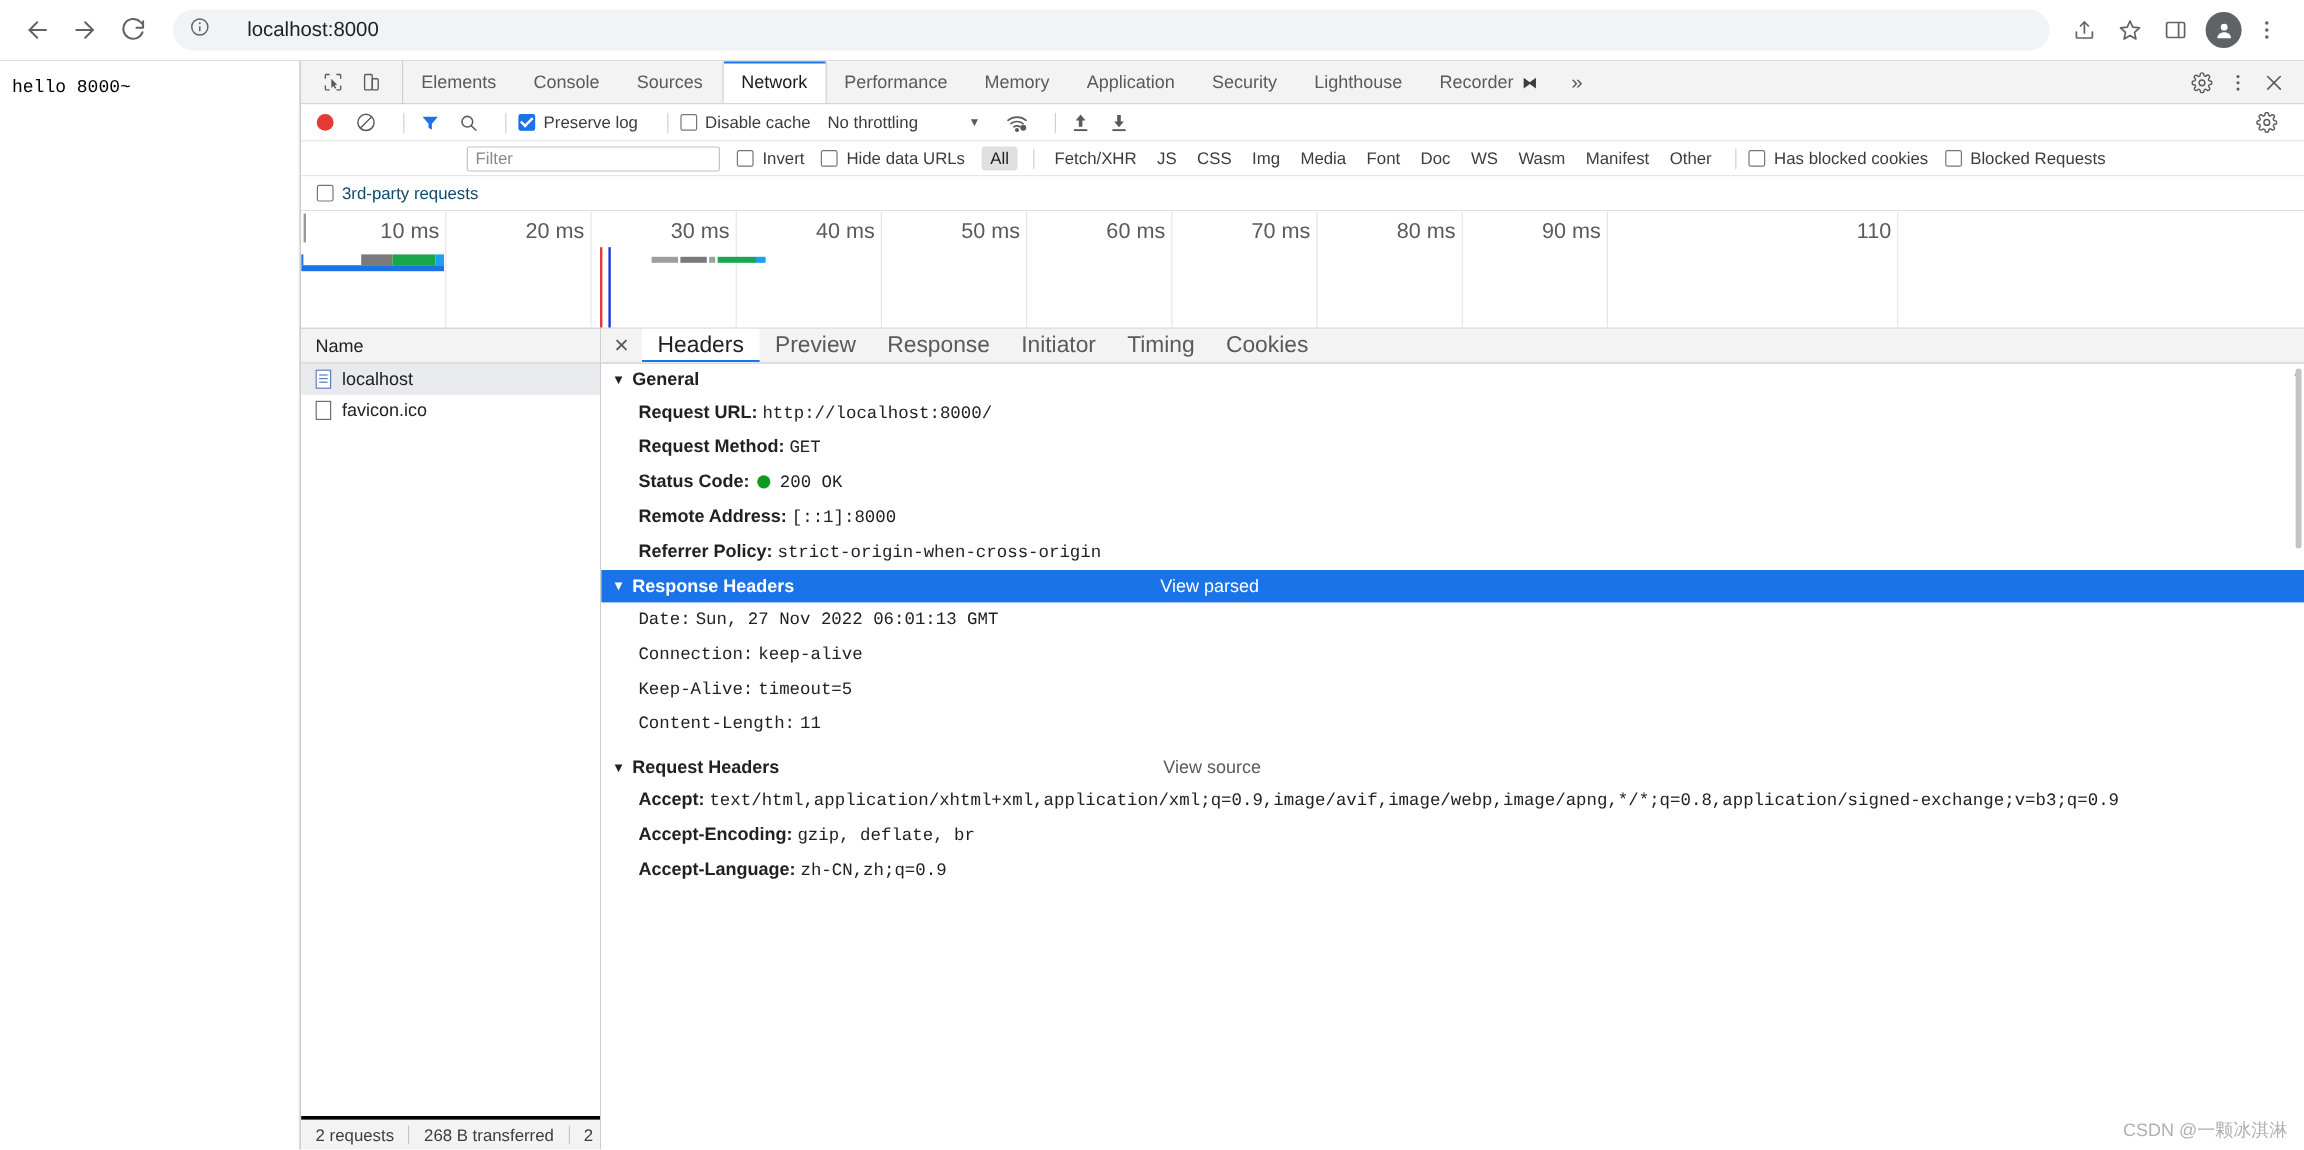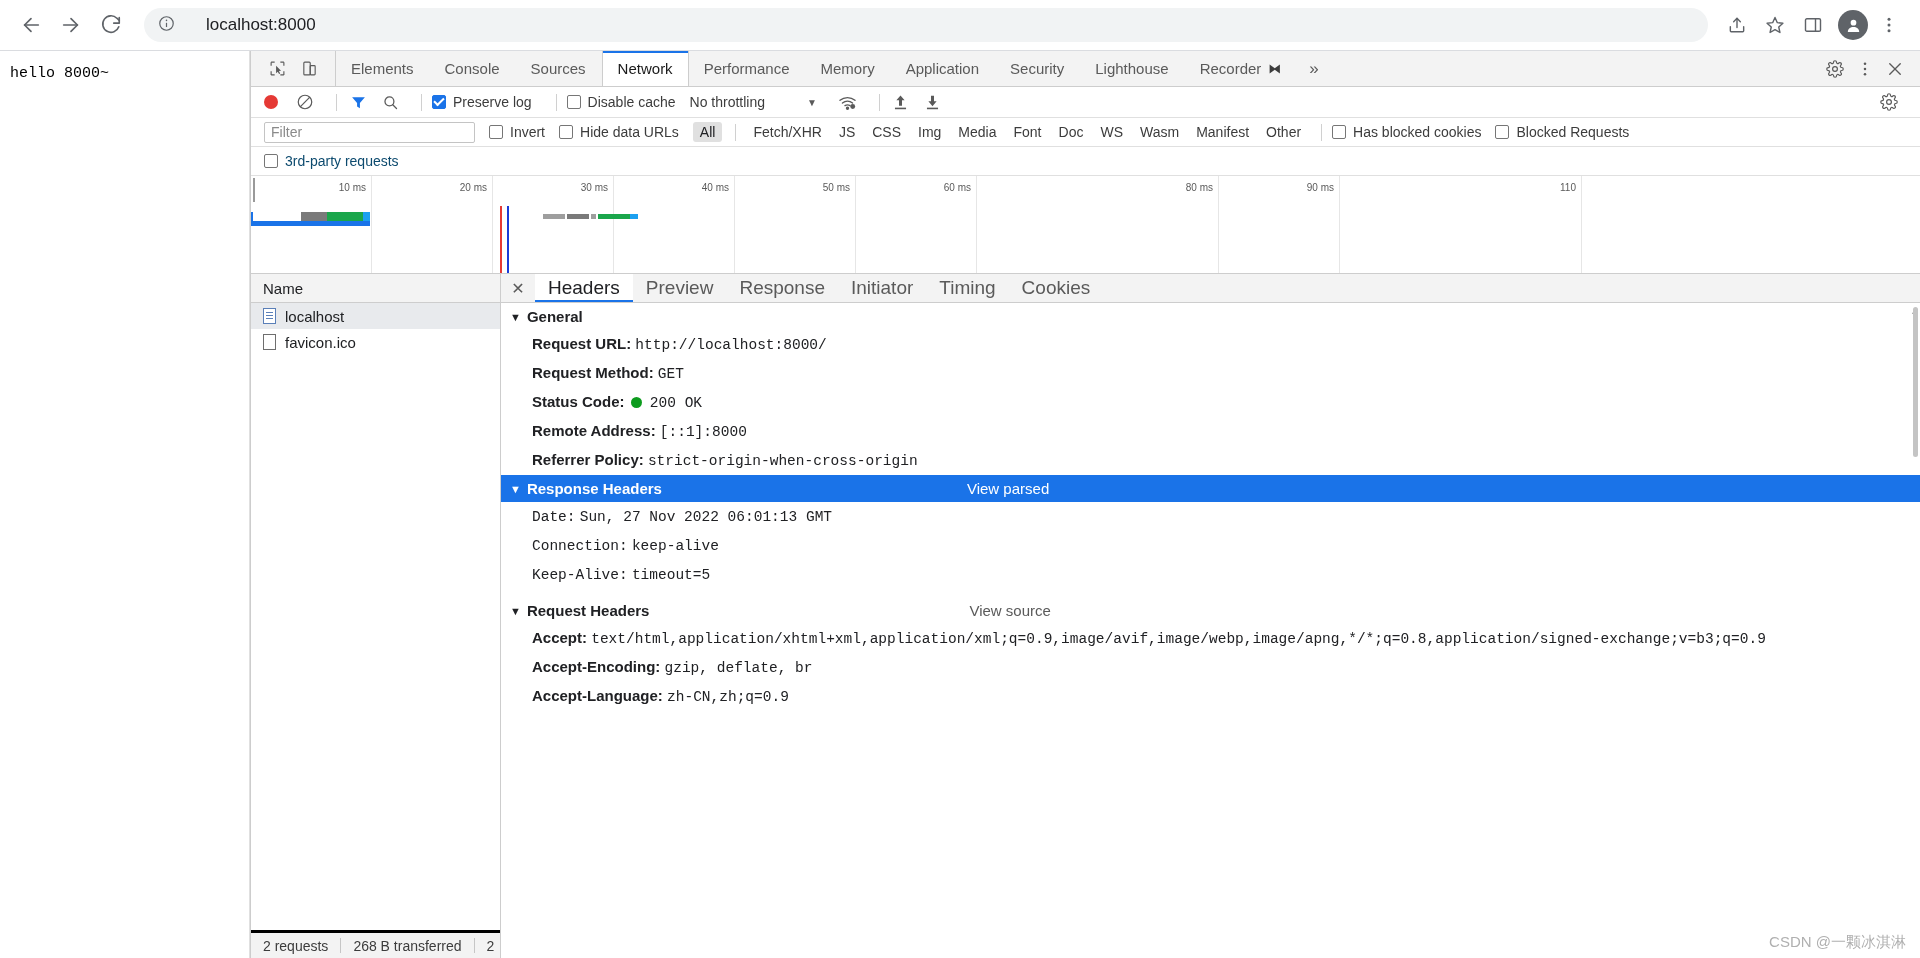--- a/index.html
+++ b/index.html
@@ -197,20 +197,21 @@
   
   .filter-bar {
     flex: 0 0 29px;
     display: flex;
     align-items: center;
     padding: 0 26px 0 13px;
     border-bottom: 1px solid #e0e0e0;
     background: #ffffff;
     font-size: 14px;
     color: #3c3c3c;
+    justify-content: center;
   }
   .filter-input {
     width: 211px;
     height: 21px;
     border: 1px solid #c4c4c4;
     border-radius: 2px;
     padding: 0 6px;
     font-size: 14px;
     font-family: "Liberation Sans", sans-serif;
     color: #5a5a5a;
@@ -244,21 +245,21 @@
     background: #ffffff;
     border-bottom: 1px solid #cdcdcd;
     overflow: hidden;
   }
   .ov-tick {
     position: absolute; top: 0; height: 98px;
     border-right: 1px solid #e6e6e6;
   }
   .ov-tick span {
     position: absolute; right: 5px; top: 6px;
-    font-size: 10px; color: #5a5a5a;
+    font-size: 18px; color: #5a5a5a;
     white-space: nowrap;
   }
   .ov-leftedge {
     position: absolute; left: 2px; top: 2px;
     width: 2px; height: 24px; background: #9a9a9a;
   }
   .bar-row { position: absolute; height: 9px; }
   .bseg { position: absolute; top: 0; height: 9px; }
   .underline { position: absolute; height: 5px; background: #1a73e8; }
   .evt-line { position: absolute; top: 30px; width: 2px; height: 68px; }
@@ -667,20 +668,23 @@
         </div>
         <div class="ov-tick" style="left:363px;width:121px;">
           <span>40 ms</span>
         </div>
         <div class="ov-tick" style="left:484px;width:121px;">
           <span>50 ms</span>
         </div>
         <div class="ov-tick" style="left:605px;width:121px;">
           <span>60 ms</span>
         </div>
+        <div class="ov-tick" style="left:726px;width:121px;">
+          <span>70 ms</span>
+        </div>
         <div class="ov-tick" style="left:847px;width:121px;">
           <span>80 ms</span>
         </div>
         <div class="ov-tick" style="left:968px;width:121px;">
           <span>90 ms</span>
         </div>
         <div class="ov-tick" style="left:1210px;width:121px;">
           <span>110</span>
         </div>
 
@@ -777,20 +781,24 @@
               <span class="kv-val">Sun, 27 Nov 2022 06:01:13 GMT</span>
             </div>
             <div class="kv-line">
               <span class="kv-val">Connection:</span>
               <span class="kv-val">keep-alive</span>
             </div>
             <div class="kv-line">
               <span class="kv-val">Keep-Alive:</span>
               <span class="kv-val">timeout=5</span>
             </div>
+            <div class="kv-line">
+              <span class="kv-val">Content-Length:</span>
+              <span class="kv-val">11</span>
+            </div>
 
             <div class="sect-head" style="margin-top:8px;">
               <span class="caret">▼</span>
               <span>Request Headers</span>
               <span class="sect-action plain">View source</span>
             </div>
             <div class="kv-line" style="padding-right:22px;">
               <span class="kv-key">Accept:</span>
               <span class="kv-val">text/html,application/xhtml+xml,application/xml;q=0.9,image/avif,image/webp,image/apng,*/*;q=0.8,application/signed-exchange;v=b3;q=0.9</span>
             </div>

